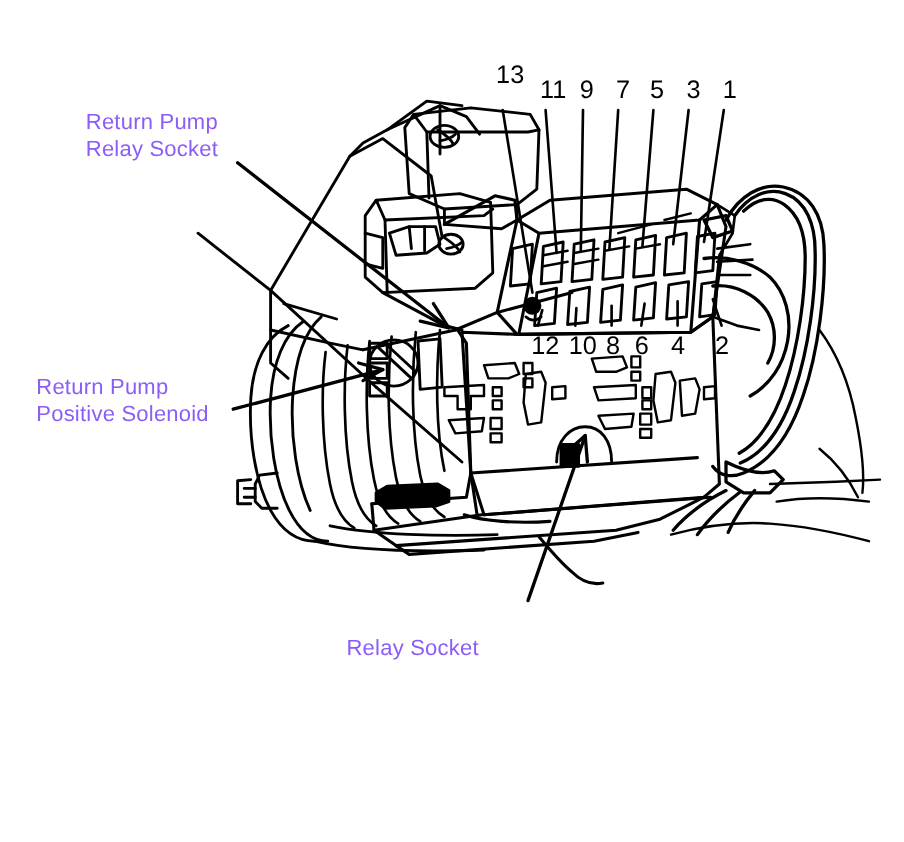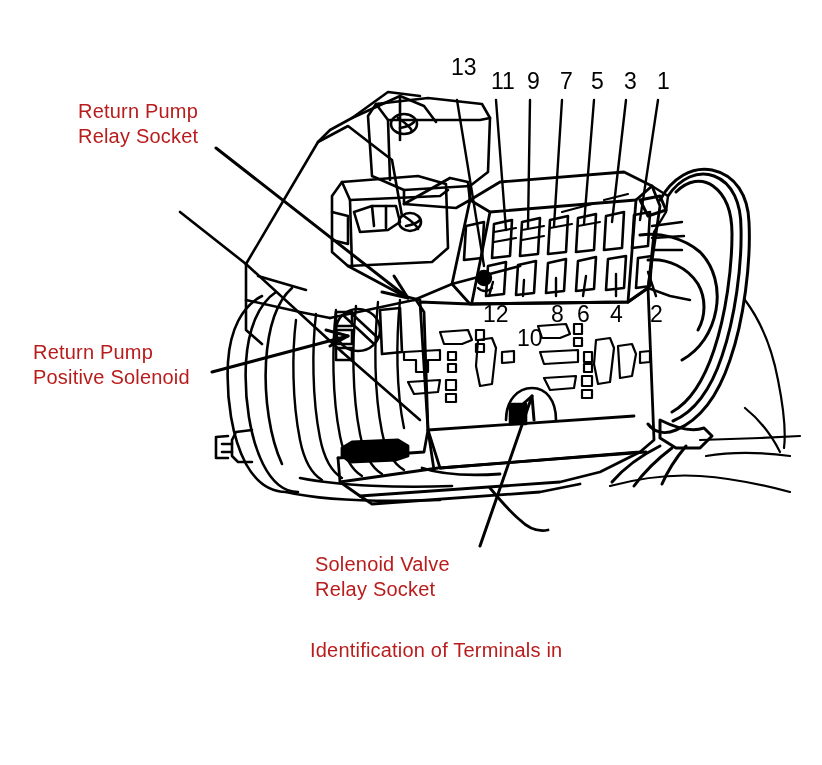--- a/index.html
+++ b/index.html
@@ -17,21 +17,21 @@
   }
   #figure {
     position: absolute;
     left: 0;
     top: 0;
     width: 822px;
     height: 765px;
   }
   .callout {
     position: absolute;
-    color: #b91c1c;
+    color: #8b5cf6;
     font-family: "Liberation Sans", sans-serif;
     font-size: 20px;
     line-height: 25px;
     letter-spacing: 0.2px;
     white-space: pre;
     font-weight: 400;
   }
   #label-return-pump-relay-socket { left: 78px; top: 99px; }
   #label-return-pump-positive-terminal { left: 33px; top: 340px; }
   #label-solenoid-valve-relay-socket { left: 315px; top: 552px; }
@@ -289,33 +289,33 @@
         <path d="M656 296 L648 272"></path>
       </g>
 
     </g>
   </svg>
 
   <div class="callout" id="label-return-pump-relay-socket"><span>Return Pump</span><br><span>Relay Socket</span></div>
 
   <div class="callout" id="label-return-pump-positive-terminal"><span>Return Pump</span><br><span>Positive Solenoid</span></div>
 
-  <div class="callout" id="label-solenoid-valve-relay-socket"><span>Solenoid Valve</span><br><span>Relay Socket</span></div>
-
-  <div class="callout" id="label-caption"><span>Identification of Terminals in</span><br></div>
+  <div class="callout" id="label-solenoid-valve-relay-socket"><br><span>Relay Socket</span></div>
+
+  <div class="callout" id="label-caption"><br></div>
 
   <div id="pin-numbers">
       <div class="pin-num" style="left: 451px; top: 56px;">13</div>
       <div class="pin-num" style="left: 491px; top: 70px; text-align: right;">11</div>
       <div class="pin-num" style="left: 527px; top: 70px;">9</div>
       <div class="pin-num" style="left: 560px; top: 70px;">7</div>
       <div class="pin-num" style="left: 591px; top: 70px;">5</div>
       <div class="pin-num" style="left: 624px; top: 70px;">3</div>
       <div class="pin-num" style="left: 657px; top: 70px;">1</div>
       <div class="pin-num" style="left: 483px; top: 303px; text-align: center;">12</div>
-      <div class="pin-num" style="left: 517px; top: 303px; margin-top: 24px;">10</div>
+      <div class="pin-num" style="left: 517px; top: 303px;">10</div>
       <div class="pin-num" style="left: 551px; top: 303px;">8</div>
       <div class="pin-num" style="left: 577px; top: 303px;">6</div>
       <div class="pin-num" style="left: 610px; top: 303px;">4</div>
       <div class="pin-num" style="left: 650px; top: 303px;">2</div>
     </div>
 
 </div>
 
 </body></html>

